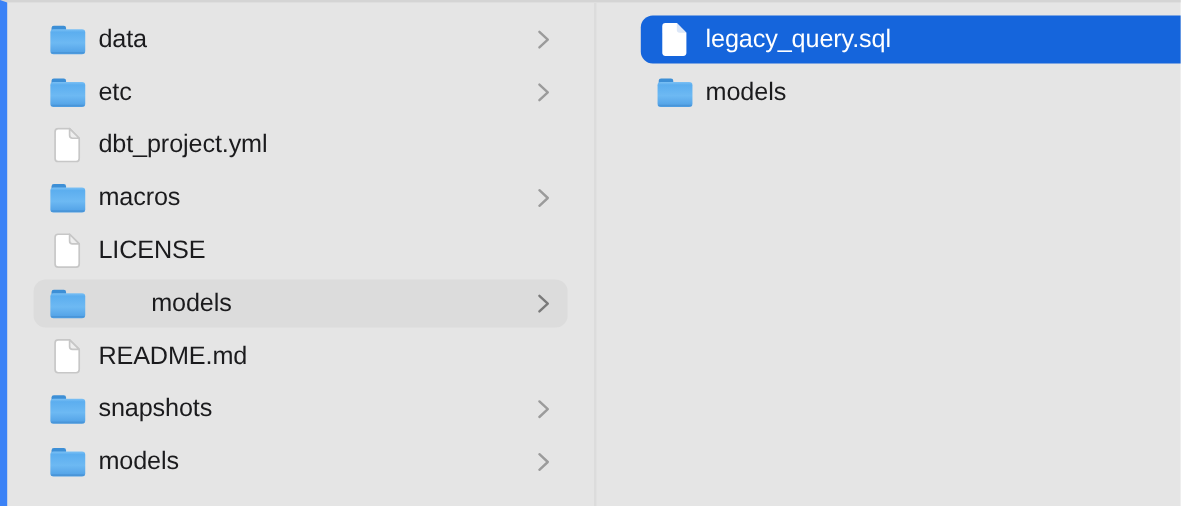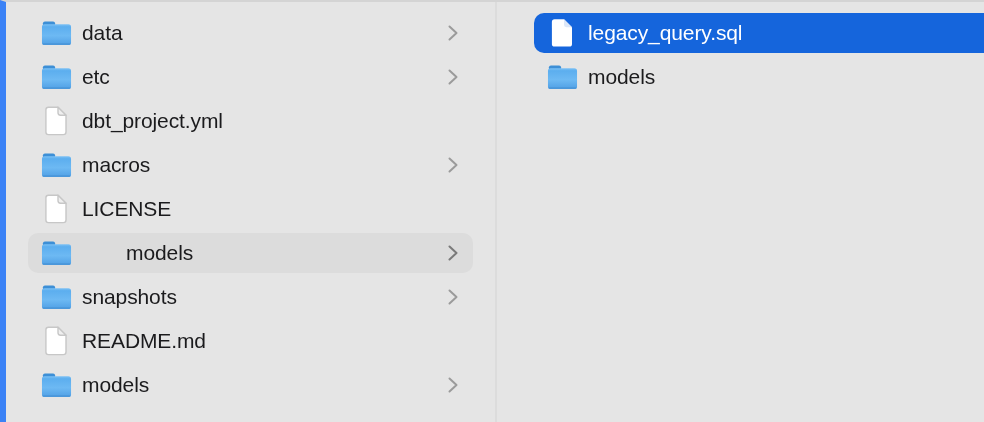--- a/index.html
+++ b/index.html
@@ -187,45 +187,45 @@
       </svg>
     </span>
 
     <span class="label">models</span>
     <span class="chevron">
       <svg width="12" height="18" viewBox="0 0 12 18">
         <path d="M2.5 2.5 L9.5 9 L2.5 15.5" fill="none" stroke="#9b9b9b" stroke-width="2" stroke-linecap="round" stroke-linejoin="round"></path>
       </svg>
     </span>
   </div>
+      <div class="row is-file no-chevron">
+
+    <span class="icon icon-file">
+      <svg width="24" height="30" viewBox="0 0 24 30">
+        <path class="page" d="M4.5 1.2 H14 L22 9.2 V26 a2.6 2.6 0 0 1 -2.6 2.6 H4.5 A2.6 2.6 0 0 1 1.9 26 V3.8 A2.6 2.6 0 0 1 4.5 1.2 Z" fill="#ffffff" stroke="#c7c7c7" stroke-width="1.4" stroke-linejoin="round"></path>
+        <path class="fold" d="M14 1.2 L22 9.2 H16.4 A2.4 2.4 0 0 1 14 6.8 Z" fill="#efefef" stroke="#c7c7c7" stroke-width="1.4" stroke-linejoin="round"></path>
+      </svg>
+    </span>
+    <span class="label">README.md</span>
+    <span class="chevron">
+      <svg width="12" height="18" viewBox="0 0 12 18">
+        <path d="M2.5 2.5 L9.5 9 L2.5 15.5" fill="none" stroke="#9b9b9b" stroke-width="2" stroke-linecap="round" stroke-linejoin="round"></path>
+      </svg>
+    </span>
+  </div>
       <div class="row is-folder">
     <span class="icon icon-folder">
       <svg width="31" height="28" viewBox="0 0 32 28">
         <rect x="2" y="2" width="12.5" height="9" rx="2" fill="#3d8fd6"></rect>
         <rect x="1" y="5" width="30" height="21.5" rx="2.8" fill="url(#folder-body-grad)"></rect>
         <rect x="1.5" y="24.6" width="29" height="1.4" rx="0.7" fill="#3f88c8" opacity="0.45"></rect>
       </svg>
     </span>
 
     <span class="label">snapshots</span>
-    <span class="chevron">
-      <svg width="12" height="18" viewBox="0 0 12 18">
-        <path d="M2.5 2.5 L9.5 9 L2.5 15.5" fill="none" stroke="#9b9b9b" stroke-width="2" stroke-linecap="round" stroke-linejoin="round"></path>
-      </svg>
-    </span>
-  </div>
-      <div class="row is-file no-chevron">
-
-    <span class="icon icon-file">
-      <svg width="24" height="30" viewBox="0 0 24 30">
-        <path class="page" d="M4.5 1.2 H14 L22 9.2 V26 a2.6 2.6 0 0 1 -2.6 2.6 H4.5 A2.6 2.6 0 0 1 1.9 26 V3.8 A2.6 2.6 0 0 1 4.5 1.2 Z" fill="#ffffff" stroke="#c7c7c7" stroke-width="1.4" stroke-linejoin="round"></path>
-        <path class="fold" d="M14 1.2 L22 9.2 H16.4 A2.4 2.4 0 0 1 14 6.8 Z" fill="#efefef" stroke="#c7c7c7" stroke-width="1.4" stroke-linejoin="round"></path>
-      </svg>
-    </span>
-    <span class="label">README.md</span>
     <span class="chevron">
       <svg width="12" height="18" viewBox="0 0 12 18">
         <path d="M2.5 2.5 L9.5 9 L2.5 15.5" fill="none" stroke="#9b9b9b" stroke-width="2" stroke-linecap="round" stroke-linejoin="round"></path>
       </svg>
     </span>
   </div>
       <div class="row is-folder">
     <span class="icon icon-folder">
       <svg width="31" height="28" viewBox="0 0 32 28">
         <rect x="2" y="2" width="12.5" height="9" rx="2" fill="#3d8fd6"></rect>

